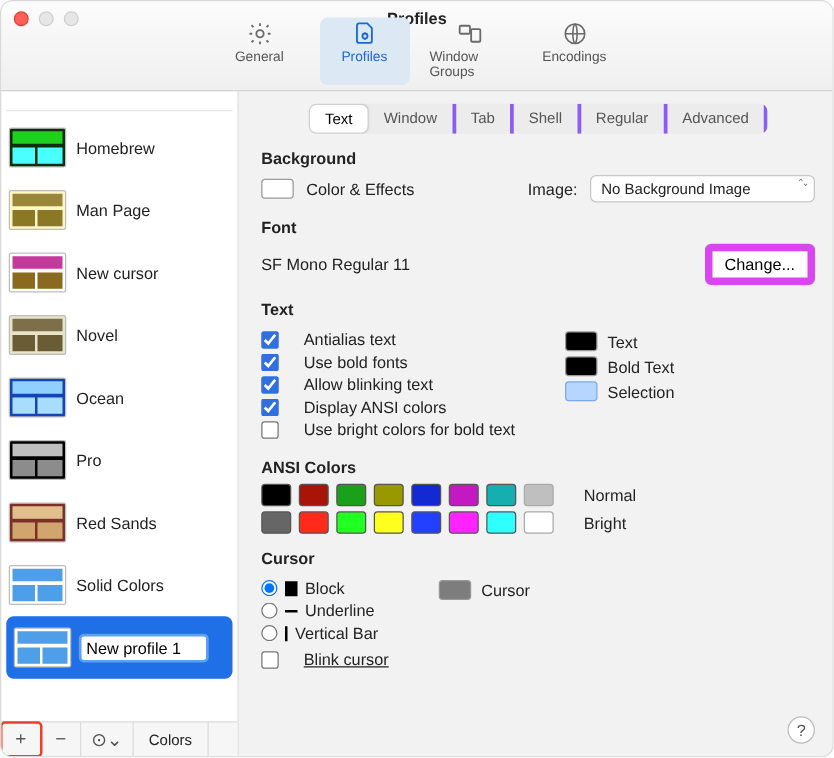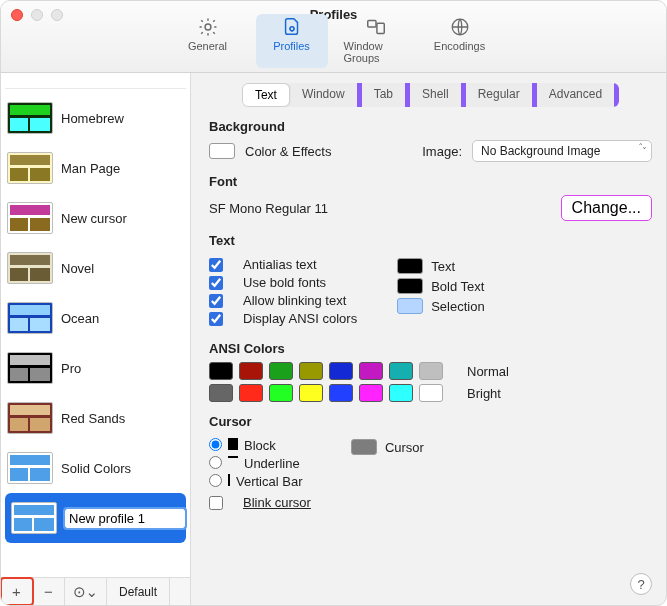--- a/index.html
+++ b/index.html
@@ -26,47 +26,47 @@
   .sidebar-wrap { width: 190px; background: #fff; border-right: 1px solid #dcdcdc; display: flex; flex-direction: column; padding: 0 0 0 0;}
   .sidebar { flex: 1; overflow-y: auto; padding-top: 10px; }
   .ghost { height: 6px; border-bottom: 1px solid #e8e8e8; margin: 0 4px 4px; }
   .prof { display: flex; align-items: center; gap: 8px; height: 50px; padding: 4px 6px; }
   .thumb { width: 46px; height: 32px; border: 1px solid #bdbdbd; border-radius: 2px; flex-shrink:0; background: #ccc; position:relative; overflow:hidden;}
   .thumb .i1 { position:absolute; inset:2px 2px 60% 2px; background: rgba(0,0,0,0.2); }
   .thumb .i2 { position:absolute; inset:50% 55% 2px 2px; background: rgba(0,0,0,0.15); }
   .thumb .i3 { position:absolute; inset:50% 2px 2px 50%; background: rgba(0,0,0,0.15); }
   .prof-name { font-size: 13px; }
   .prof.selected { background: #1f6fe6; border-radius: 6px; margin: 0 4px; }
-  .prof.selected .prof-name-input { background:#fff; color:#000; border:none; font-size:13px; padding:2px 4px; width: 120px; outline: 2px solid #5e9ff0; border-radius:2px;}
+  .prof.selected .prof-name-input { background:#fff; color:#000; border:none; font-size:13px; padding:2px 4px; width: 100px; outline: 2px solid #5e9ff0; border-radius:2px;}
   .sidebar-footer { height: 28px; border-top: 1px solid #dcdcdc; display:flex; align-items:stretch; background:#f6f6f6;}
   .sidebar-footer .btn { width:32px; display:flex;align-items:center;justify-content:center; border-right:1px solid #dcdcdc; font-size:15px; color:#555; cursor:default;}
   .sidebar-footer .btn.highlight { outline:2px solid #e8402b; outline-offset:-1px; border-radius:3px;}
   .sidebar-footer .btn.wide { width: 42px; }
   .sidebar-footer .default { flex:0 0 auto; padding:0 12px; display:flex;align-items:center; font-size:12px; border-right:1px solid #dcdcdc;}
   .sidebar-footer .spacer { flex:1; }
 
   
   .main { flex:1; overflow-y:auto; padding: 6px 14px 12px 18px; position:relative;}
   .tabs { display:flex; justify-content:center; margin: 4px auto 12px; }
   .segtabs { display:flex; background:#ececec; border-radius:6px; overflow:hidden; }
   .segtabs .tab { padding:4px 12px; font-size:12px; color:#555; }
   .segtabs .tab.active { background:#fff; border:1px solid #cfcfcf; border-radius:6px; box-shadow:0 0 2px rgba(0,0,0,0.1); color:#000;}
-  .segtabs .tab:not(.active){ border-right:5px solid #8b5cf6; }
+  .segtabs .tab:not(.active){ border-right:3px solid #8b5cf6; }
   .section-title { font-weight:600; margin: 12px 0 6px; font-size:13px;}
   .row { display:flex; align-items:center; gap:8px; font-size:13px; margin:4px 0;}
   .swatch { width:26px; height:16px; border:1px solid #999; border-radius:3px; background:#fff; }
   .swatch.dark{background:#000;} .swatch.sel{background:#b6d6ff;border-color:#7aa9e6;}
-  .push-btn { background:#fff; border:1px solid #d946ef; border-radius:5px; padding:3px 10px; font-size:16px;}
+  .push-btn { background:#fff; border:6px solid #d946ef; border-radius:5px; padding:3px 10px; font-size:13px;}
   .ck { display:flex; align-items:center; gap:20px; margin:3px 0; font-size:13px;}
   .ck input[type=checkbox]{ width:14px;height:14px; accent-color:#2f6fe0;}
   .cols { display:flex; gap:40px; align-items:flex-start;}
   .colors-grid { display:flex; gap:6px; margin:4px 0; align-items:center;}
   .csw { width:24px; height:18px; border:1px solid #555; border-radius:3px;}
   .label-right{ font-size:13px; margin-left:18px;}
-  .radio-row{display:flex;align-items:flex-start;gap:6px;margin:3px 0;font-size:13px;}
+  .radio-row{display:flex;align-items:center;gap:6px;margin:3px 0;font-size:13px;}
   .cursor-preview{width:10px;height:12px;background:#000;display:inline-block;}
   .cursor-underline{width:10px;height:2px;background:#000;display:inline-block;}
   .cursor-bar{width:2px;height:12px;background:#000;display:inline-block;}
   .select { background:#fff; border:1px solid #c7c7c7; border-radius:5px; padding:3px 20px 3px 8px; font-size:12px; position:relative; min-width:180px; display:inline-block;}
   .select::after{content:"⌃⌄"; position:absolute; right:5px; top:2px; font-size:8px; line-height:8px; color:#666; letter-spacing:-2px; transform:scaleX(0.8);}
   .help { position:absolute; right:14px; bottom:10px; width:22px;height:22px;border-radius:50%;border:1px solid #bcbcbc; display:flex;align-items:center;justify-content:center;font-size:13px;color:#555;background:#fff;}
   .font-row{display:flex;justify-content:space-between;align-items:center;}
   .bg-row{display:flex;align-items:center;gap:10px;}
 </style>
 </head>
@@ -189,21 +189,21 @@
               <span class="i2" style="background: rgb(78, 159, 232);"></span>
               <span class="i3" style="background: rgb(78, 159, 232);"></span>
             </div>
           <input class="prof-name-input" value="New profile 1" style="">
         </div>
       </div>
       <div class="sidebar-footer">
         <div class="btn highlight">+</div>
         <div class="btn">−</div>
         <div class="btn wide">⊙⌄</div>
-        <div class="default">Default</div>
+        <div class="default">Colors</div>
         <div class="spacer"></div>
       </div>
     </div>
 
     <div class="main">
       <div class="tabs">
           <div class="segtabs" id="segtabs">
             <div class="tab active">Text</div>
             <div class="tab">Window</div>
             <div class="tab">Tab</div>
@@ -239,20 +239,24 @@
               <input type="checkbox" checked="" style="">
               <span>Use bold fonts</span>
             </label>
           <label class="ck">
               <input type="checkbox" checked="" style="">
               <span>Allow blinking text</span>
             </label>
           <label class="ck">
               <input type="checkbox" checked="" style="">
               <span>Display ANSI colors</span>
+            </label>
+          <label class="ck">
+              <input type="checkbox" style="">
+              <span>Use bright colors for bold text</span>
             </label>
         </div>
         <div>
           <div class="row">
               <div class="swatch dark"></div>
               <span>Text</span>
             </div>
           <div class="row">
               <div class="swatch dark"></div>
               <span>Bold Text</span>

